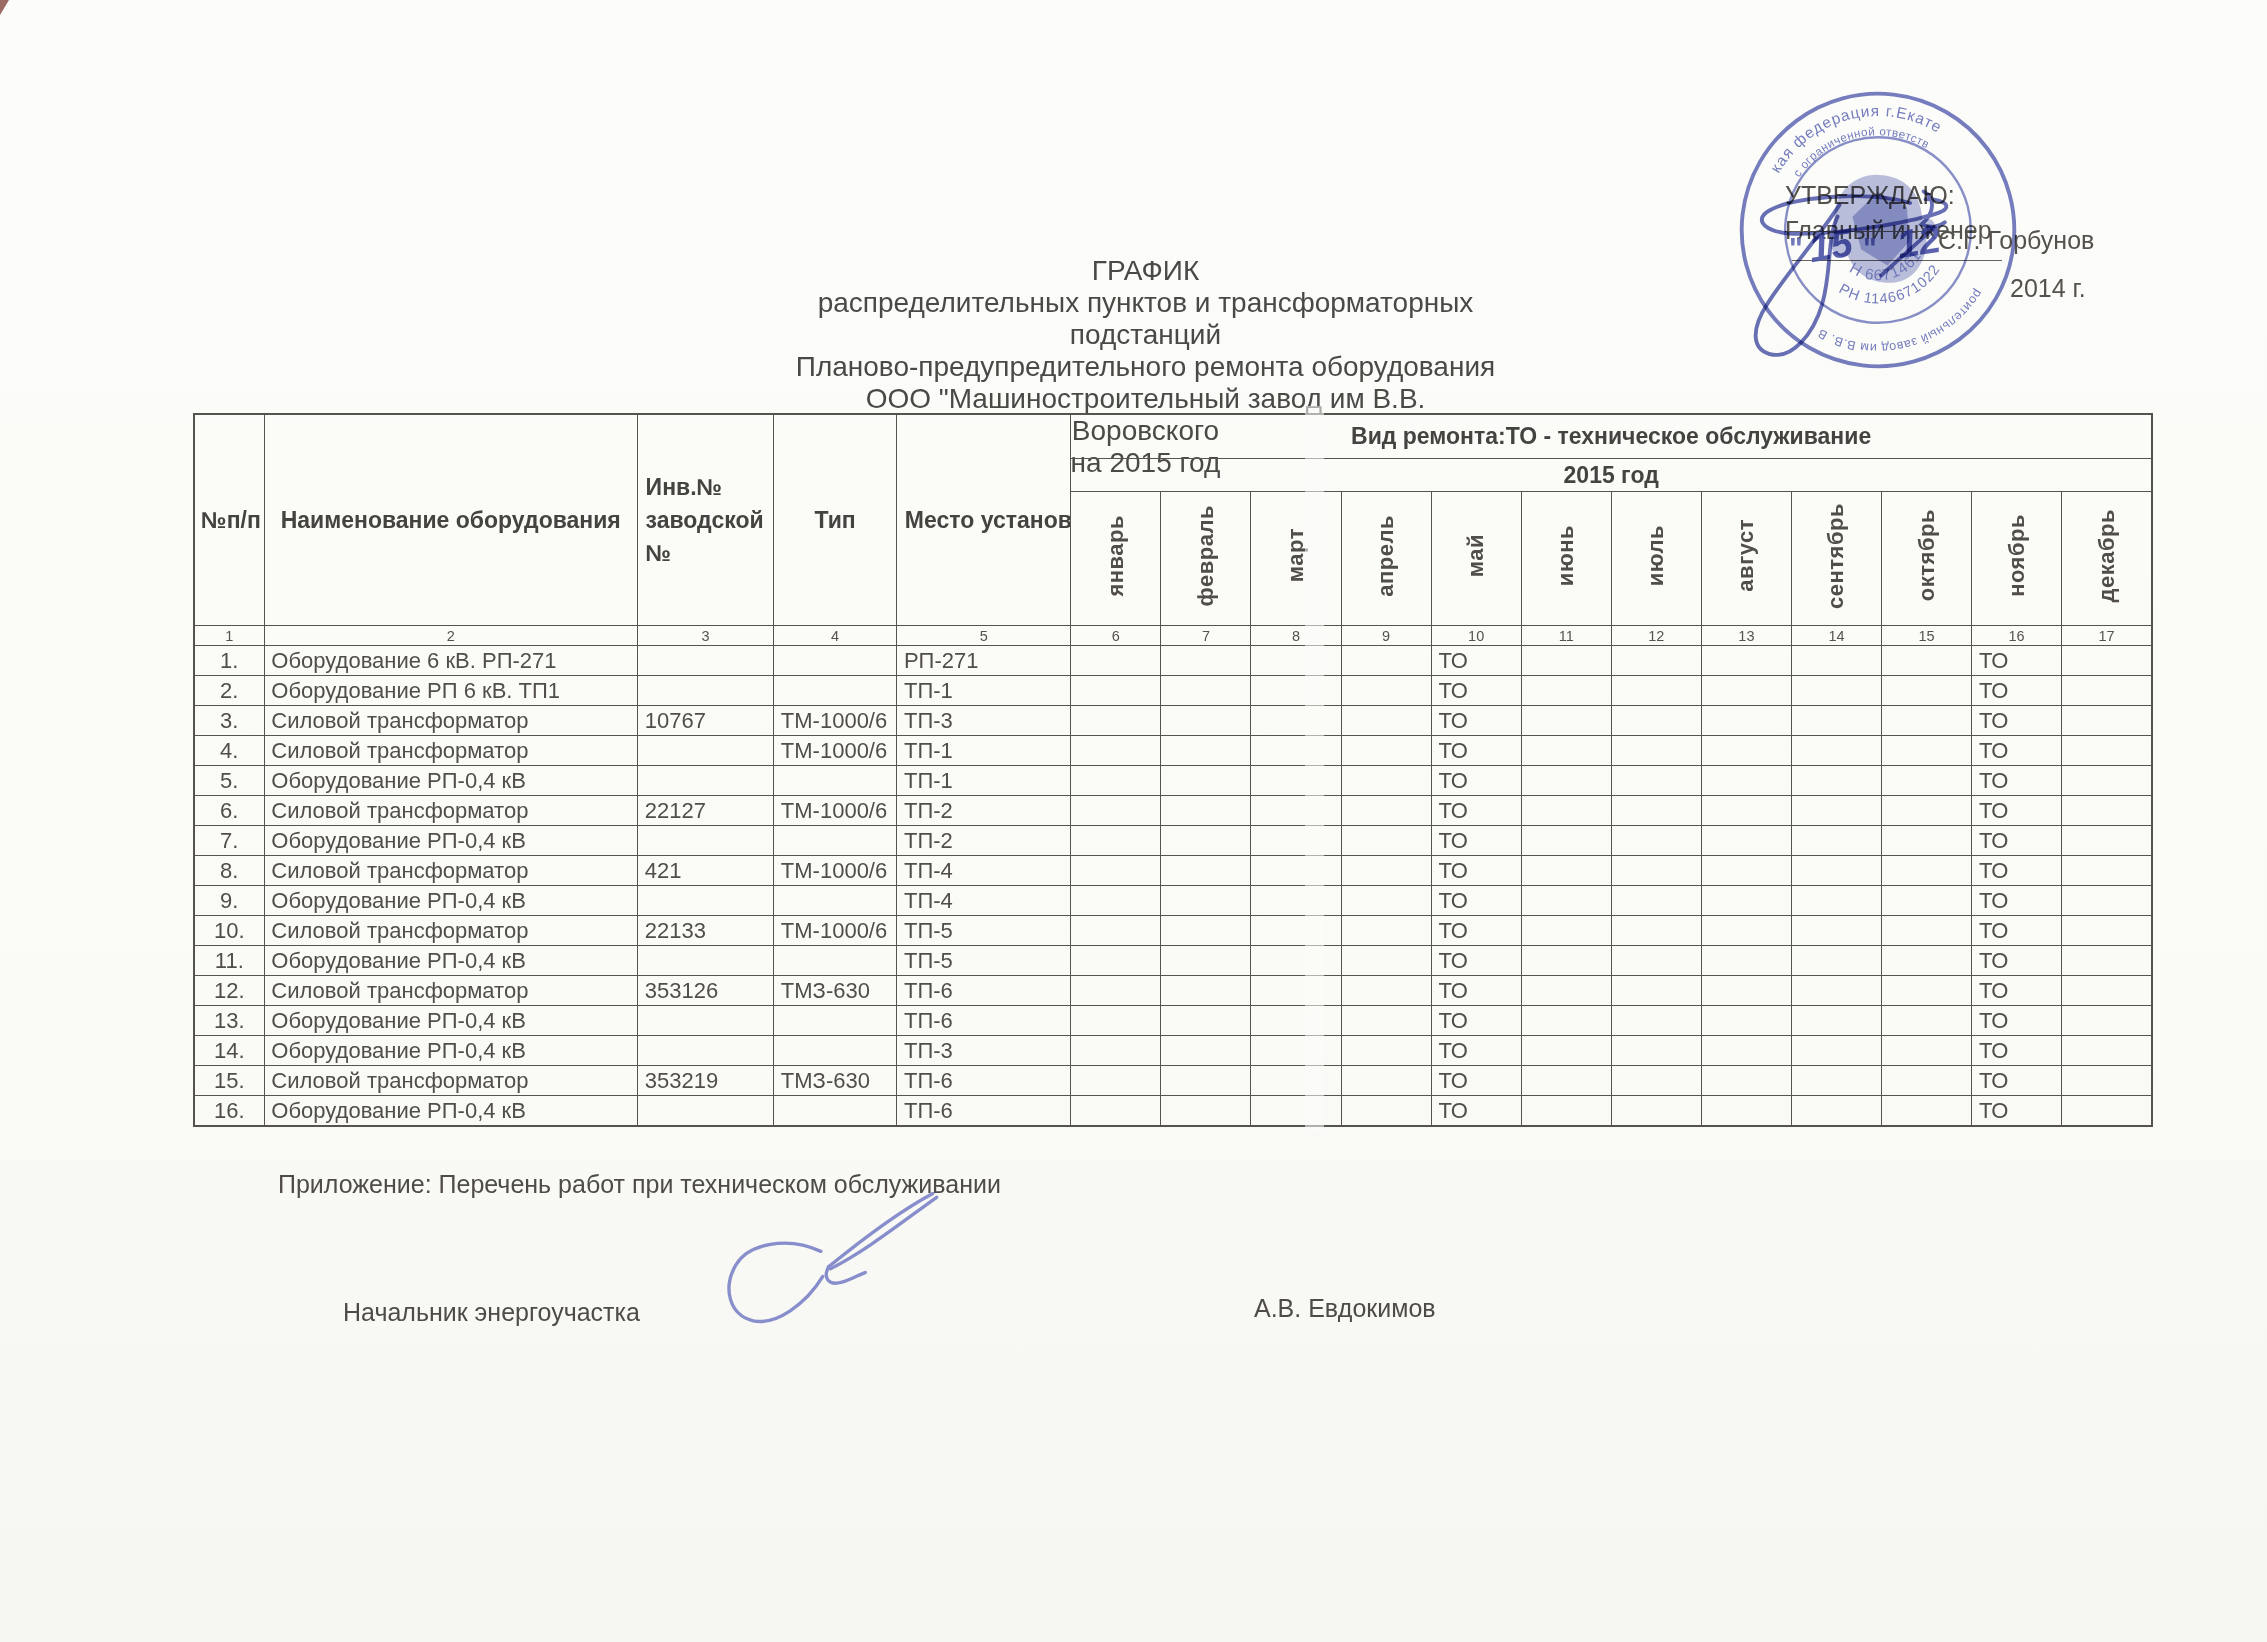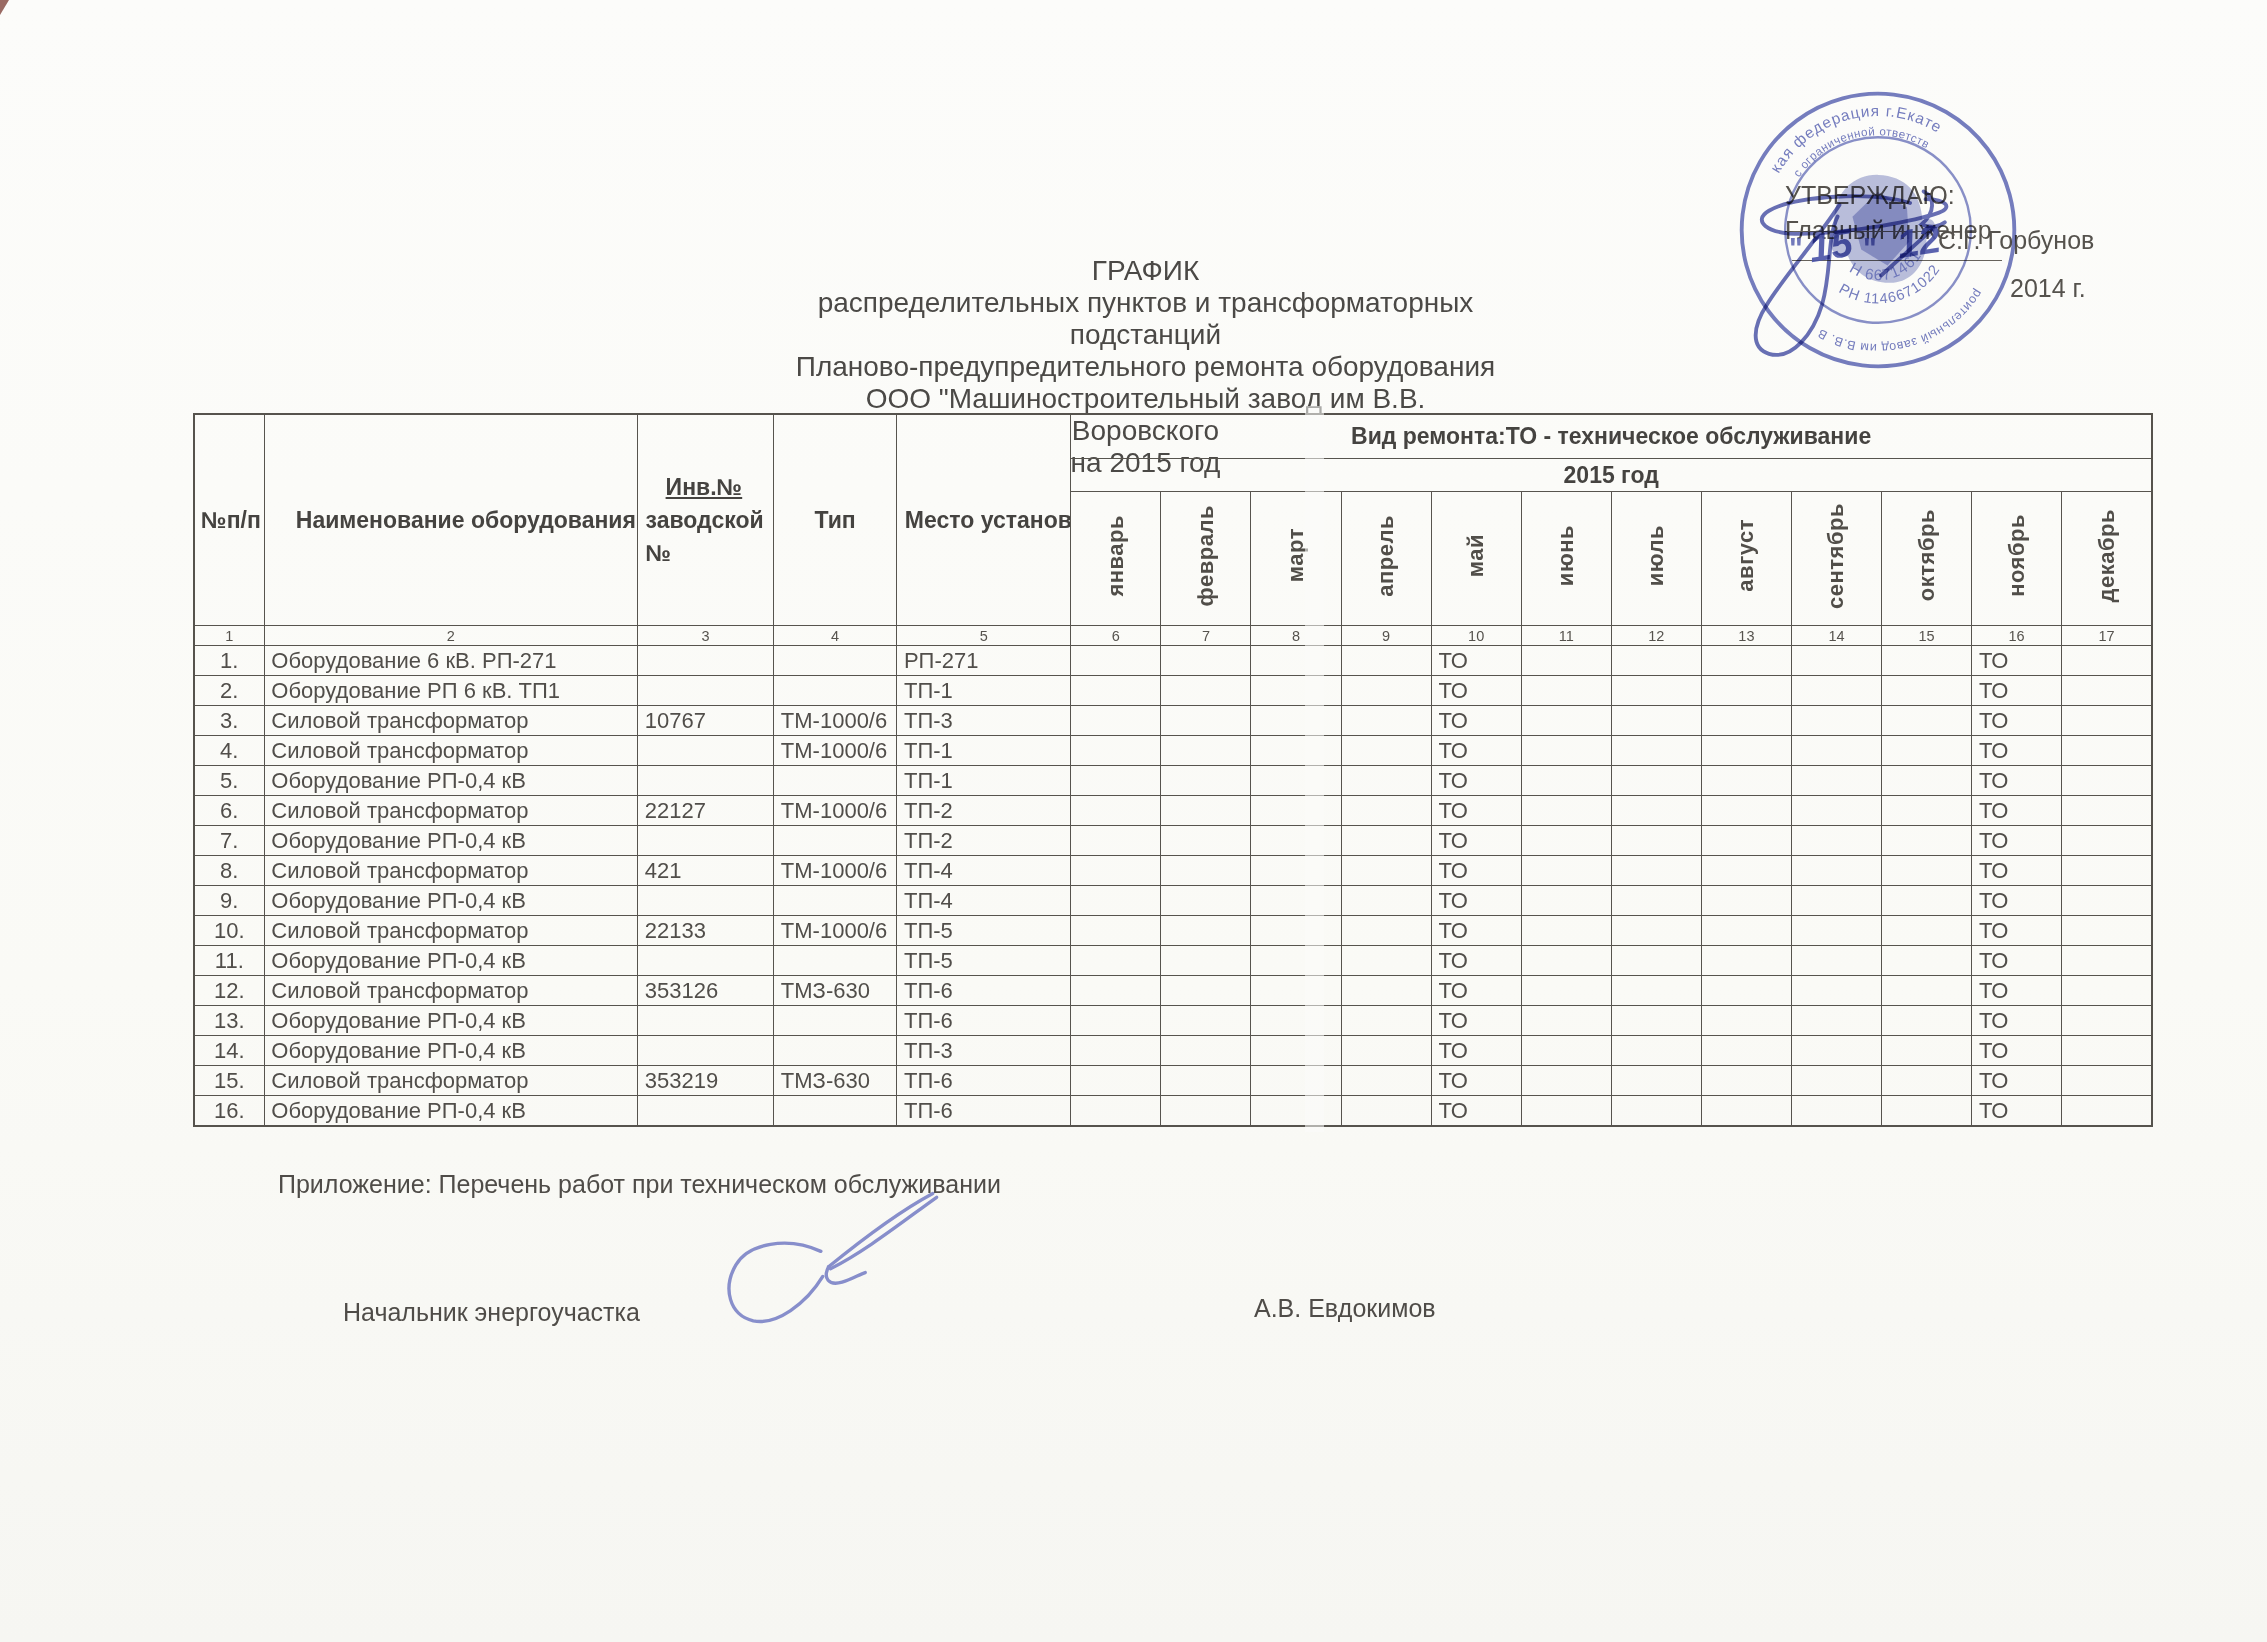--- a/index.html
+++ b/index.html
@@ -45,25 +45,25 @@
     display:inline-block;writing-mode:vertical-rl;transform:rotate(180deg);
     font-weight:bold;font-size:22px;color:#514e49;letter-spacing:0.5px;
   }
   tr.colnums td{
     height:19.3px;font-size:14.5px;color:#56534e;text-align:center;
     border-bottom-width:2.9px;padding:0;
   }
   #schedule-table tbody td{height:29px;font-size:22px;color:#514e4a;padding:0 0 0 6.8px;}
   td.c-num,th.h-num{text-align:center;padding:6px;}
   #schedule-table tbody td.c-num{text-align:center;padding:0;}
-  th.h-name{text-align:right;margin-left:8px;}
+  th.h-name{text-align:center;margin-left:8px;}
   th.h-inv,th.h-loc{text-align:left;padding-left:7.7px;font-weight:bold;white-space:normal;}
   th.h-inv{vertical-align:middle;line-height:33px;}
   th.h-loc{line-height:33px;}
-  .u{text-decoration:underline;margin-left:20px;}
+  .u{}
   td.c-month{padding-left:4.8px;color:#5b5852;}
   .scan-streak{
     position:absolute;left:1305px;top:406px;width:19.3px;height:726px;
     background:rgba(252,252,250,.55);pointer-events:none;
   }
   .corner-mark{
     position:absolute;left:0;top:0;width:0;height:0;
     border-left:9.7px solid #7a3a30;border-bottom:15.4px solid transparent;opacity:.75;
   }
   .footer-text{position:absolute;font-size:25px;color:#4f4c48;white-space:nowrap;}

